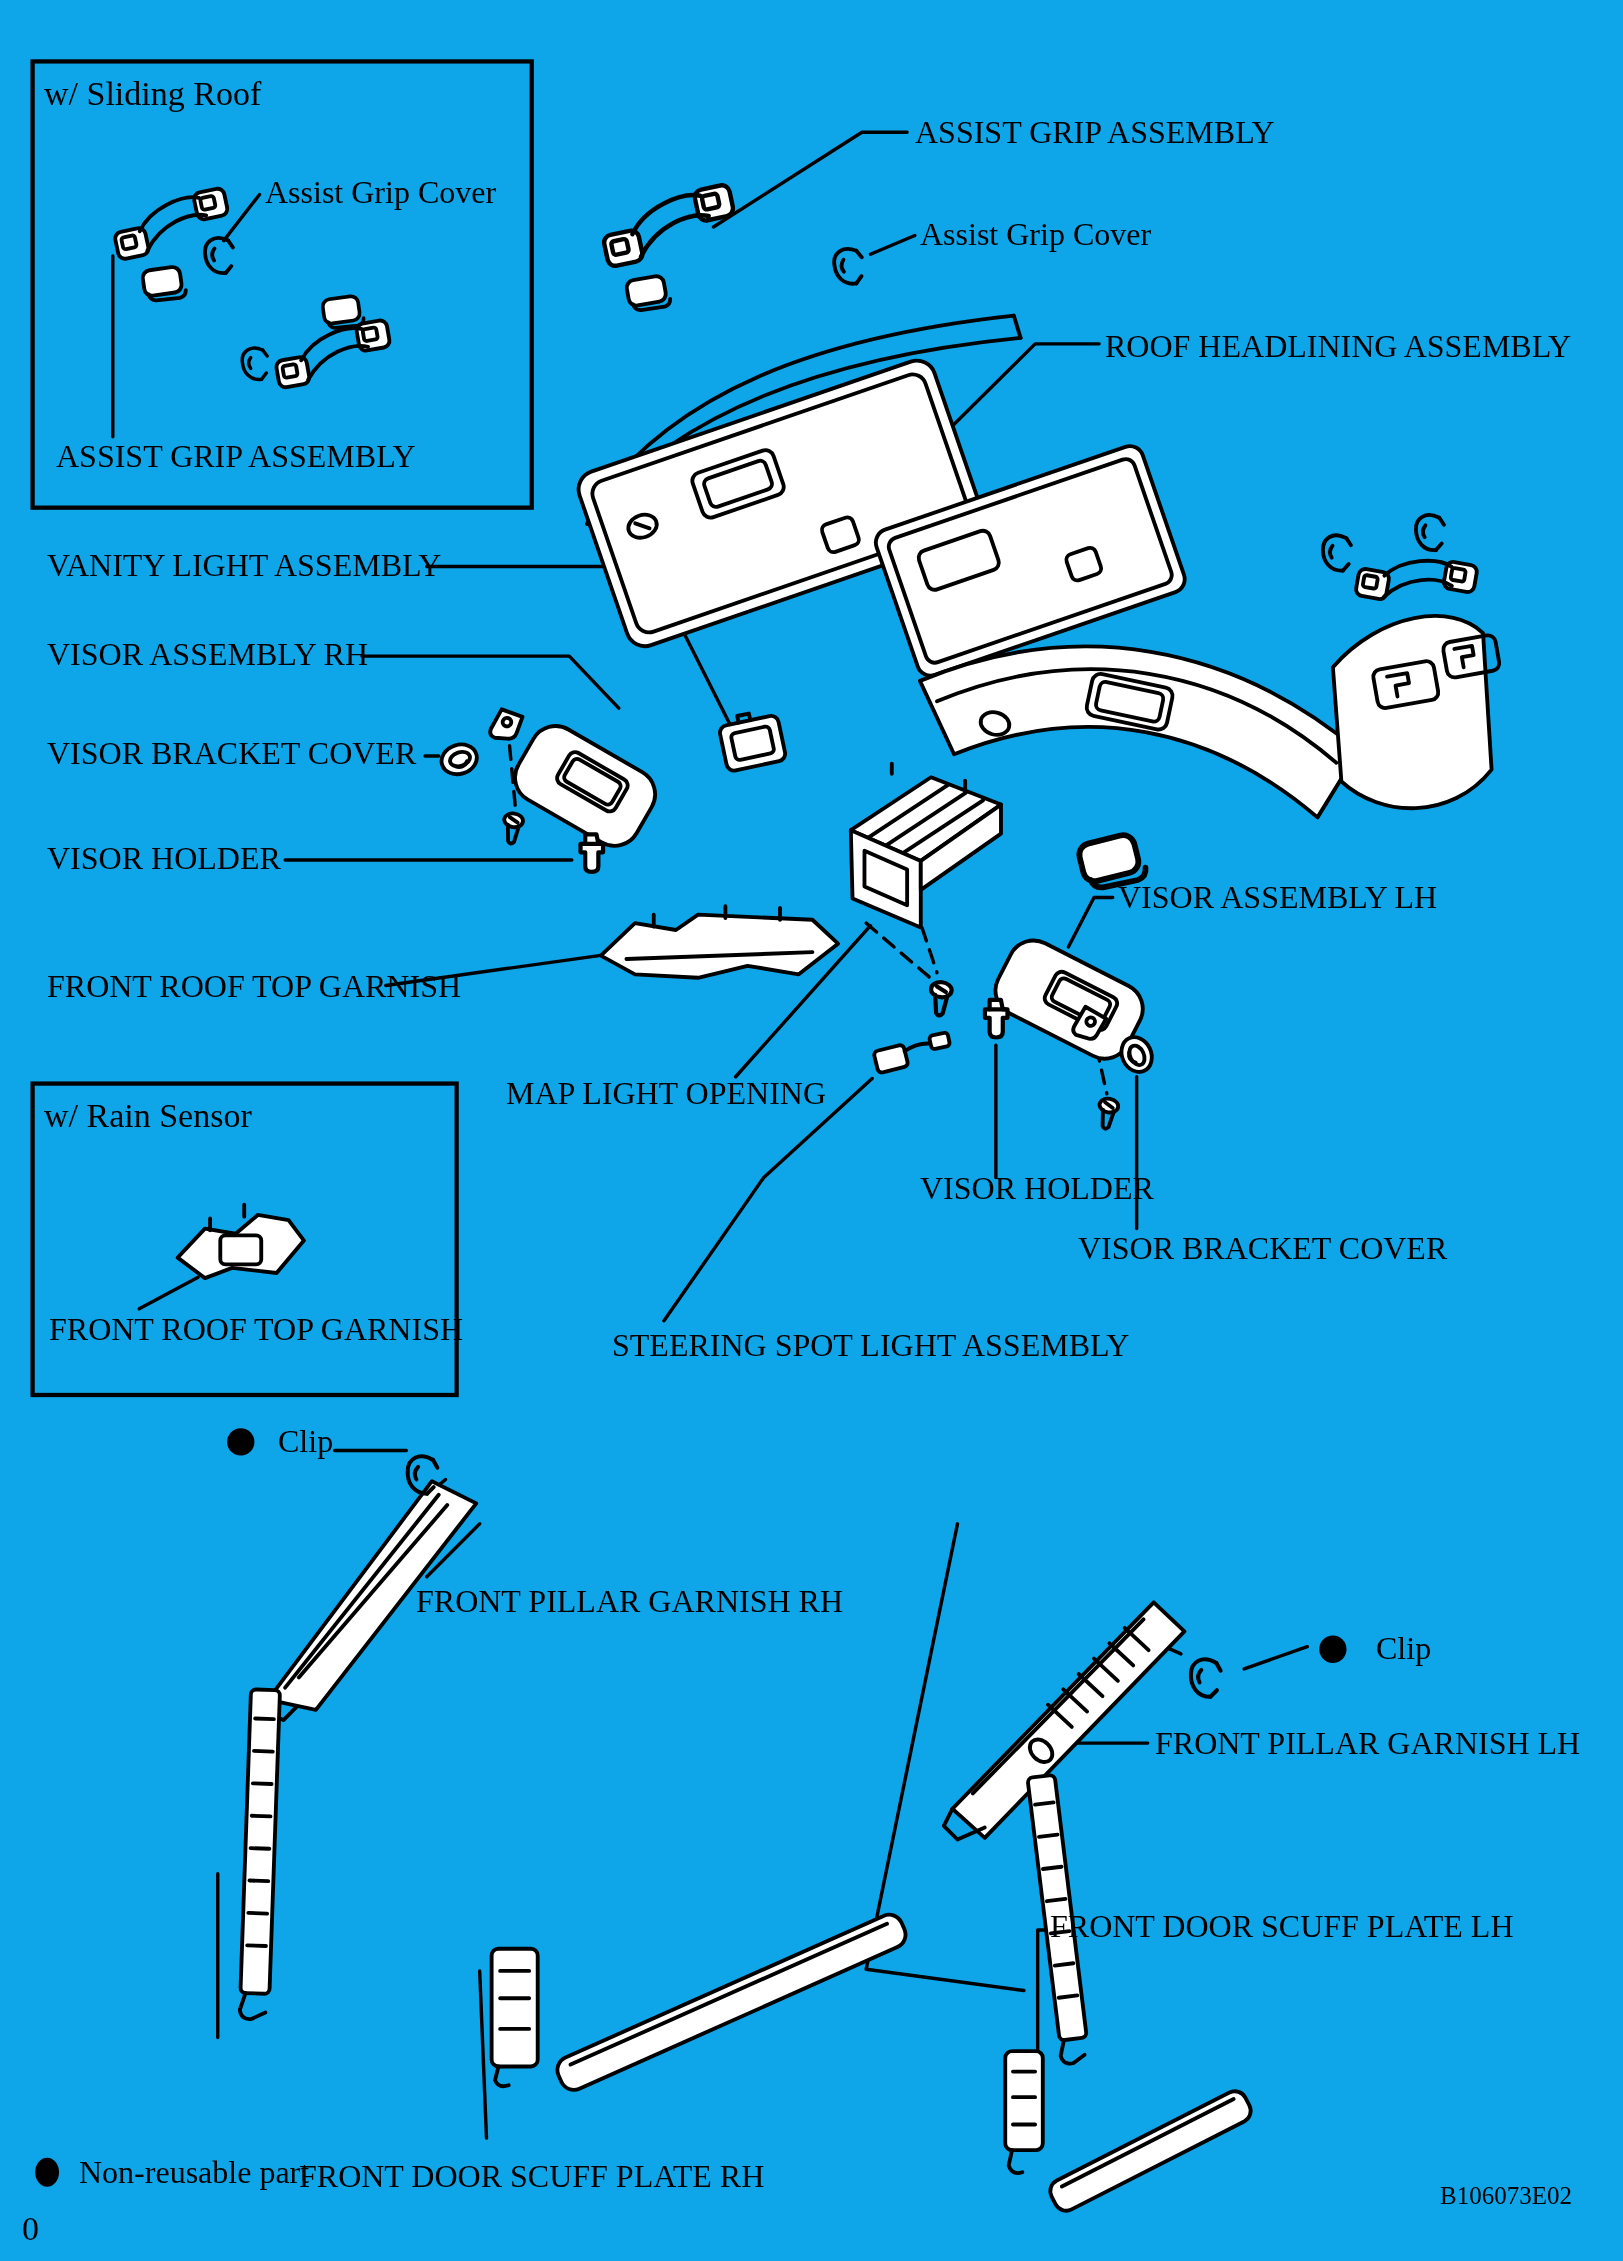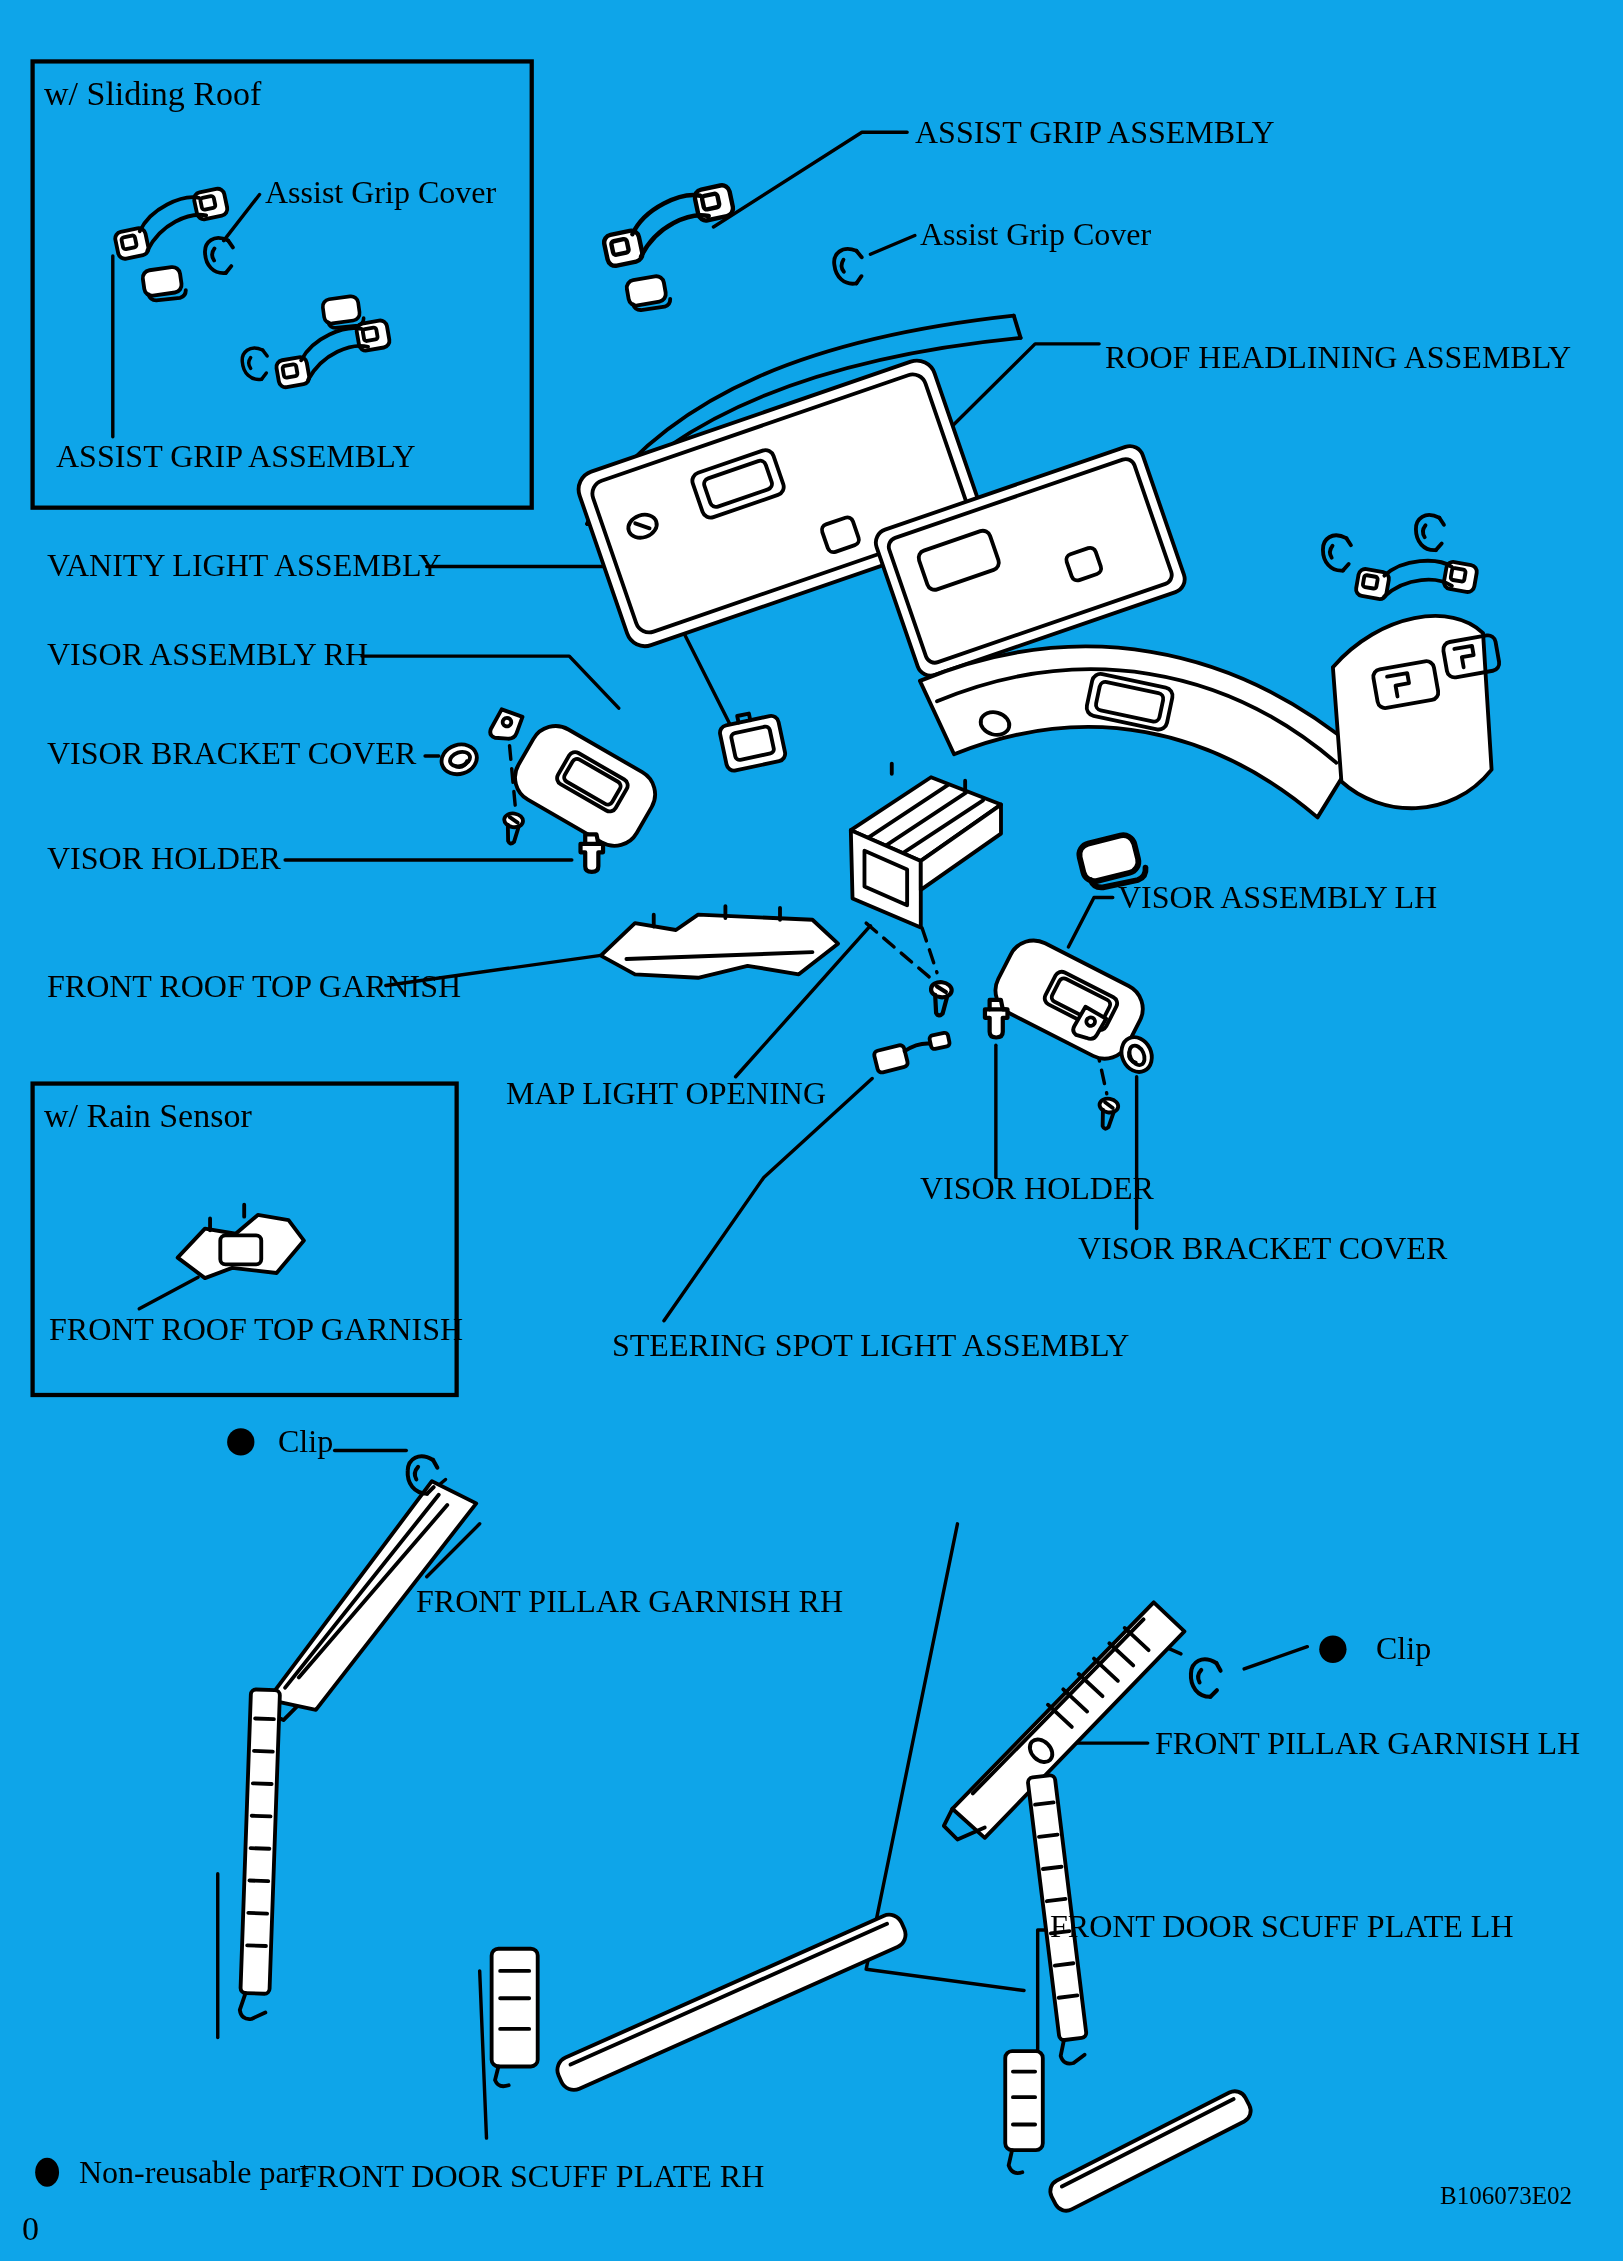--- a/index.html
+++ b/index.html
@@ -319,21 +319,21 @@
     <circle class="bullet" cx="1562" cy="1933" r="16"></circle>
     <ellipse class="bullet" cx="55" cy="2546" rx="14" ry="17"></ellipse>
   </svg>
 
   <div class="lbl title" style="left:44px;top:77px">w/ Sliding Roof</div>
   <div class="lbl" style="left:265px;top:176px">Assist Grip Cover</div>
   <div class="lbl" style="left:56px;top:440px">ASSIST GRIP ASSEMBLY</div>
 
   <div class="lbl" style="left:915px;top:116px">ASSIST GRIP ASSEMBLY</div>
   <div class="lbl" style="left:920px;top:218px">Assist Grip Cover</div>
-  <div class="lbl" style="left:1105px;top:341px">ROOF HEADLINING ASSEMBLY</div>
+  <div class="lbl" style="left:1105px;top:330px">ROOF HEADLINING ASSEMBLY</div>
 
   <div class="lbl" style="left:47px;top:549px">VANITY LIGHT ASSEMBLY</div>
   <div class="lbl" style="left:47px;top:638px">VISOR ASSEMBLY RH</div>
   <div class="lbl" style="left:47px;top:737px">VISOR BRACKET COVER</div>
   <div class="lbl" style="left:47px;top:842px">VISOR HOLDER</div>
   <div class="lbl" style="left:47px;top:970px">FRONT ROOF TOP GARNISH</div>
 
   <div class="lbl title" style="left:44px;top:1099px">w/ Rain Sensor</div>
   <div class="lbl" style="left:49px;top:1313px">FRONT ROOF TOP GARNISH</div>
 

